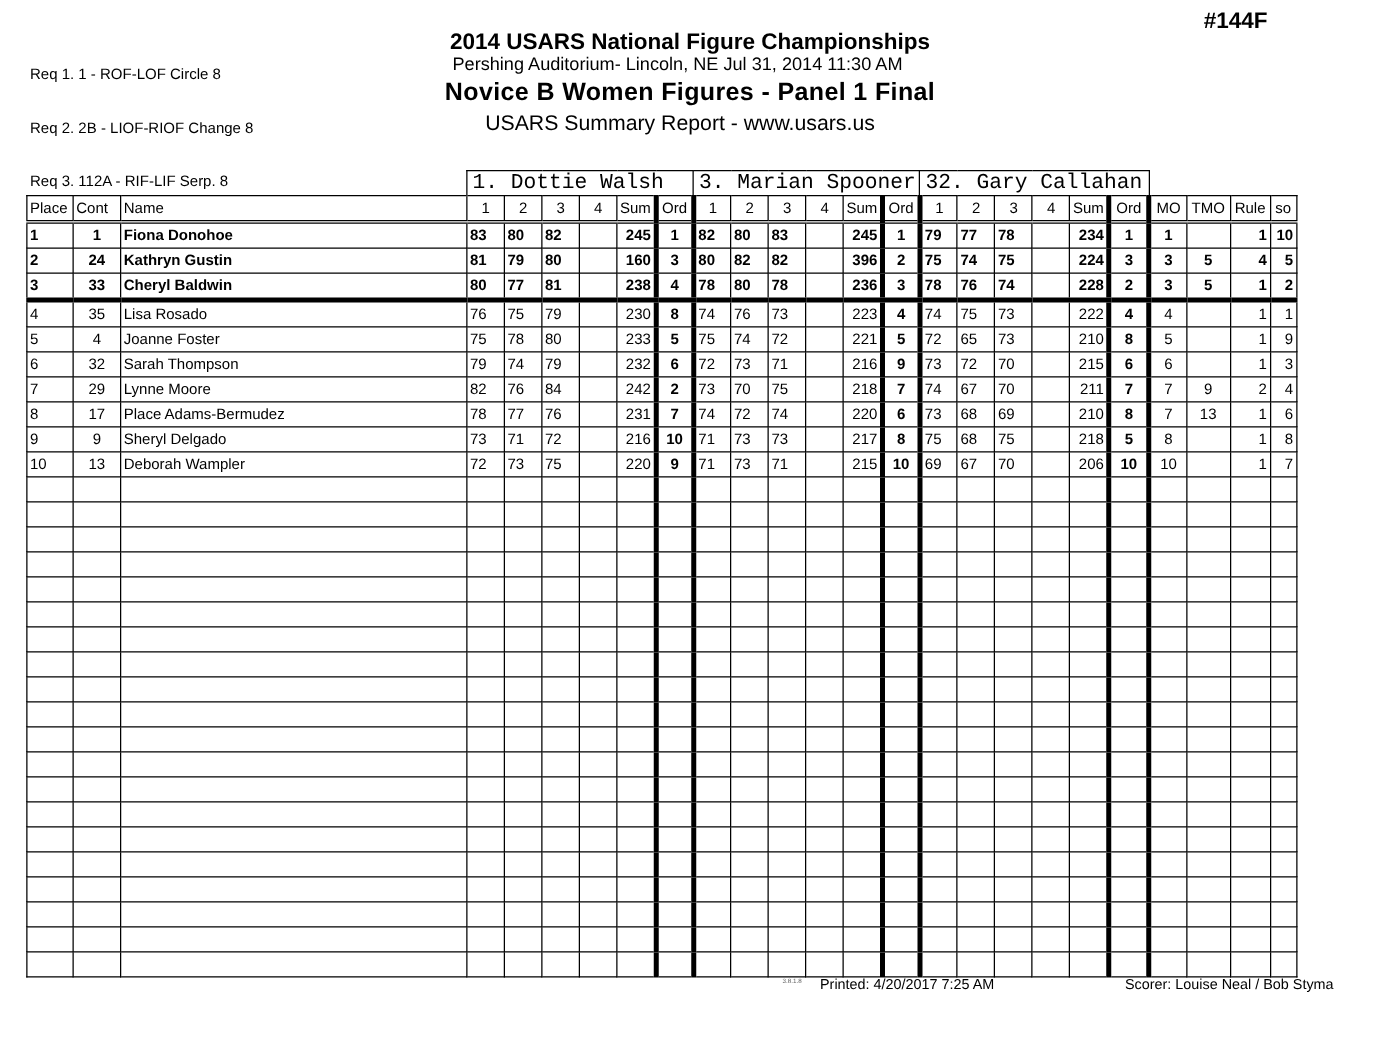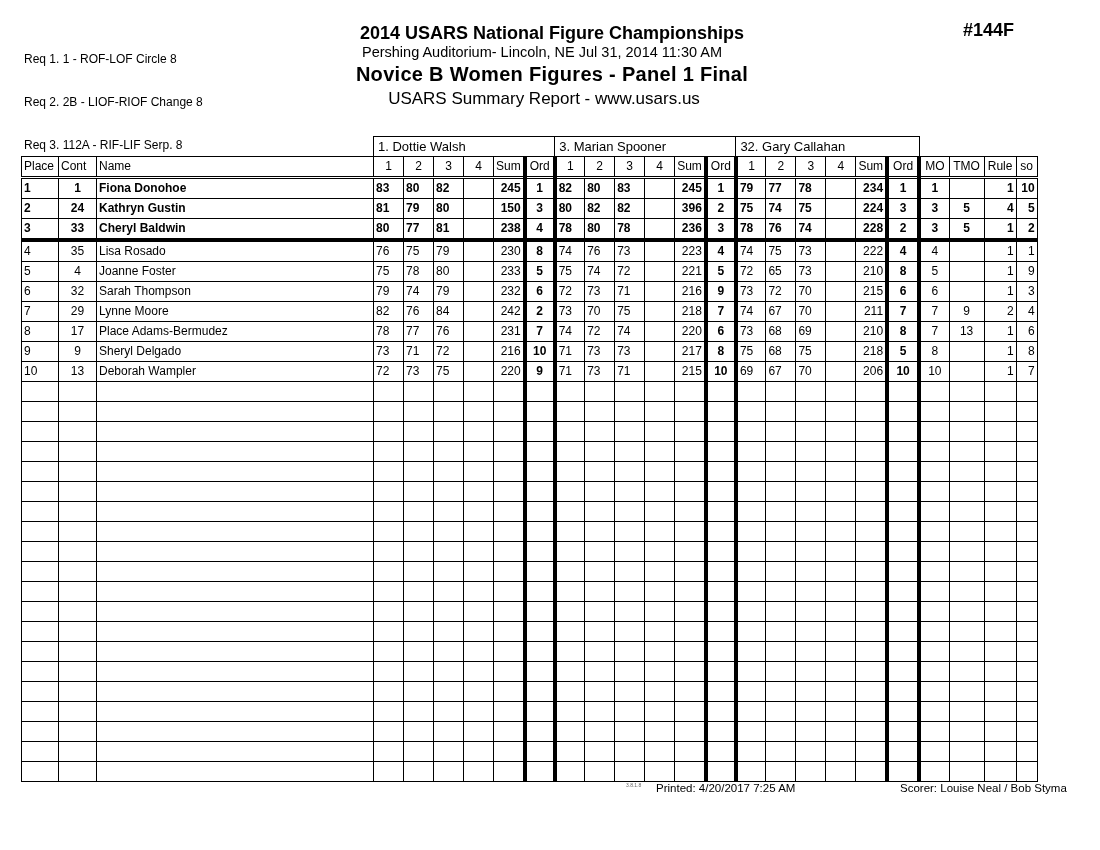--- a/index.html
+++ b/index.html
@@ -4,24 +4,24 @@
 <style>
   html, body { margin:0; padding:0; background:#ffffff; }
   body { width:1100px; height:850px; position:relative; overflow:hidden; font-family:"Liberation Sans", sans-serif; color:#000; }
   .req { position:absolute; left:24px; top:24px; font-size:12px; line-height:15px; }
   .req div { white-space:nowrap;margin-top:28px; }
   .title { position:absolute; left:0; width:1100px; text-align:center; white-space:nowrap; }
   .t1 { top:23px; font-size:18px; font-weight:bold; left:2px; }
   .t2 { top:44px; font-size:14.5px; left:-8px; }
   .t3 { top:63px; font-size:20px; font-weight:bold; left:2px; letter-spacing:0.3px; }
   .t4 { top:89px; font-size:17px; left:-6px; }
-  .evt { position:absolute; left:963px; top:20px; font-size:18px; font-weight:bold; }
+  .evt { position:absolute; left:963px; top:6px; font-size:18px; font-weight:bold; }
   table.grid { position:absolute; left:21px; top:136px; border-collapse:collapse; table-layout:fixed; font-size:12px; }
   table.grid td { border:1px solid #000; height:19px; padding:0 2px; white-space:nowrap; overflow:hidden; line-height:19px; }
-  table.grid tr.judges td { height:19px; font-size:13px; }
+  table.grid tr.judges td { height:19px; font-size:17px;font-family:Liberation Mono, monospace; }
   table.grid tr.judges td.blank { border:none; }
   table.grid tr.judges td.jname { border:1px solid #000; border-bottom:none; padding-left:4px; }
   table.grid tr.hdr td { border-bottom:3px double #000; font-size:12px; }
   .c { text-align:center; }
   .r { text-align:right; }
   .l { text-align:left; }
   .b { font-weight:bold; }
   td.thickL { border-left:4px solid #000 !important; }
   tr.podium td { font-weight:bold; }
   tr.cut td { border-bottom:4px solid #000 !important; }
@@ -135,21 +135,21 @@
         <td class="r">10</td>
       </tr>
       <tr class="podium">
         <td class="l">2</td>
         <td class="c">24</td>
         <td class="l">Kathryn Gustin</td>
         <td class="l">81</td>
         <td class="l">79</td>
         <td class="l">80</td>
         <td class="l"></td>
-        <td class="r">150</td>
+        <td class="r">160</td>
         <td class="c b thickL">3</td>
         <td class="l thickL">80</td>
         <td class="l">82</td>
         <td class="l">82</td>
         <td class="l"></td>
         <td class="r">396</td>
         <td class="c b thickL">2</td>
         <td class="l thickL">75</td>
         <td class="l">74</td>
         <td class="l">75</td>

